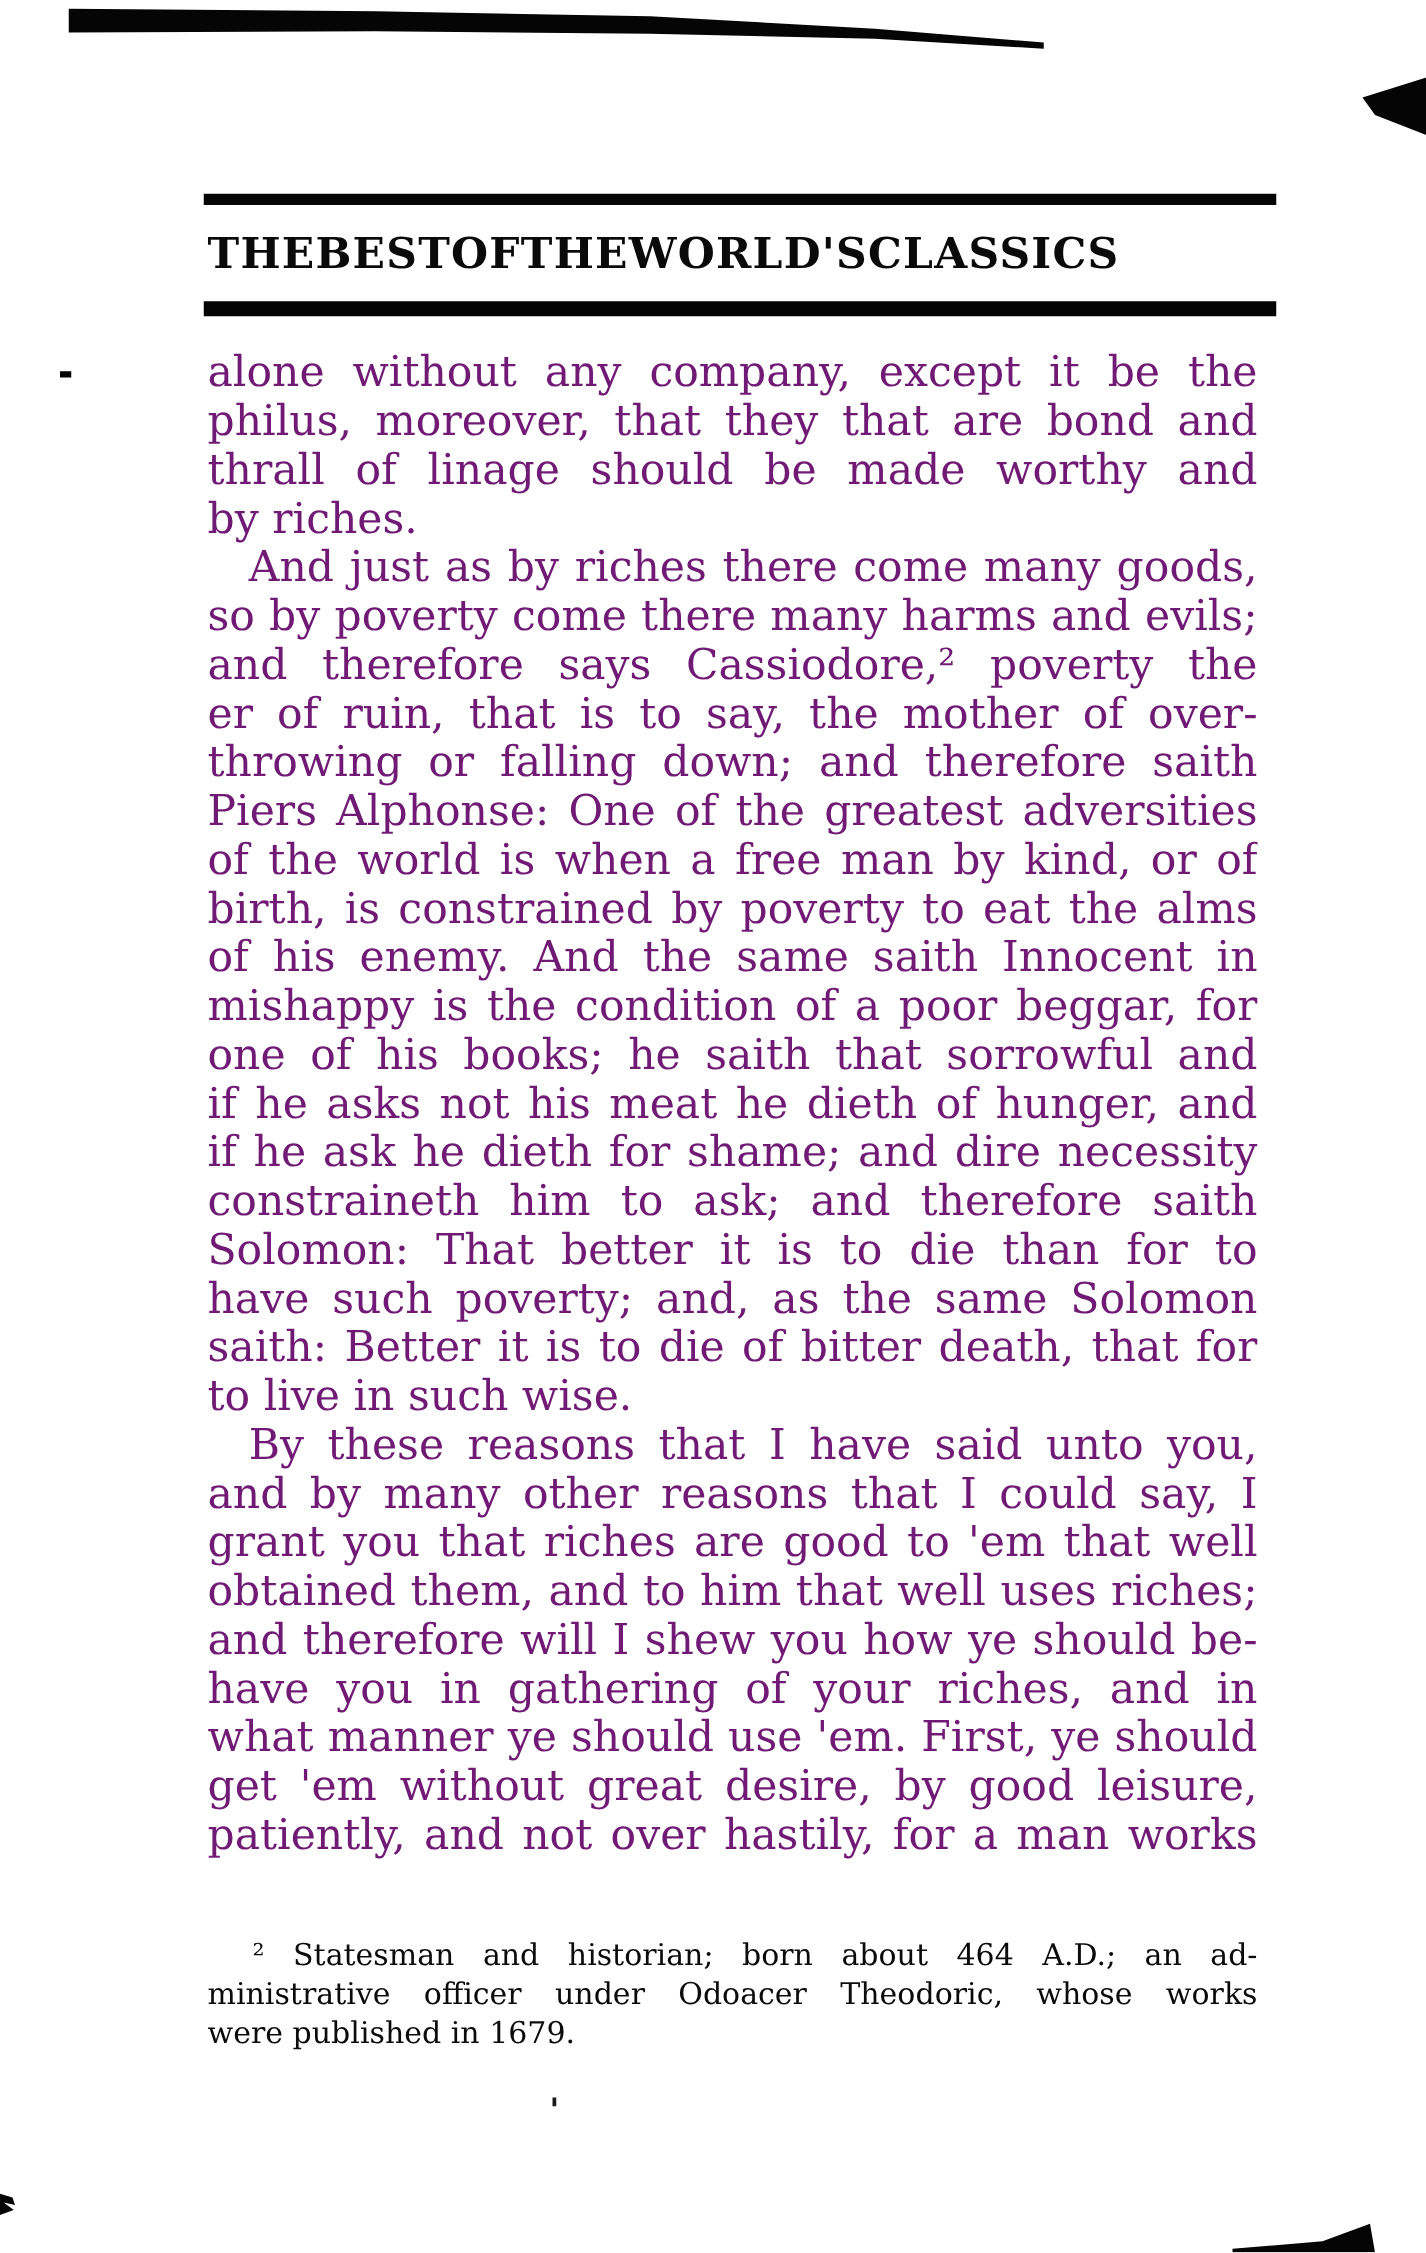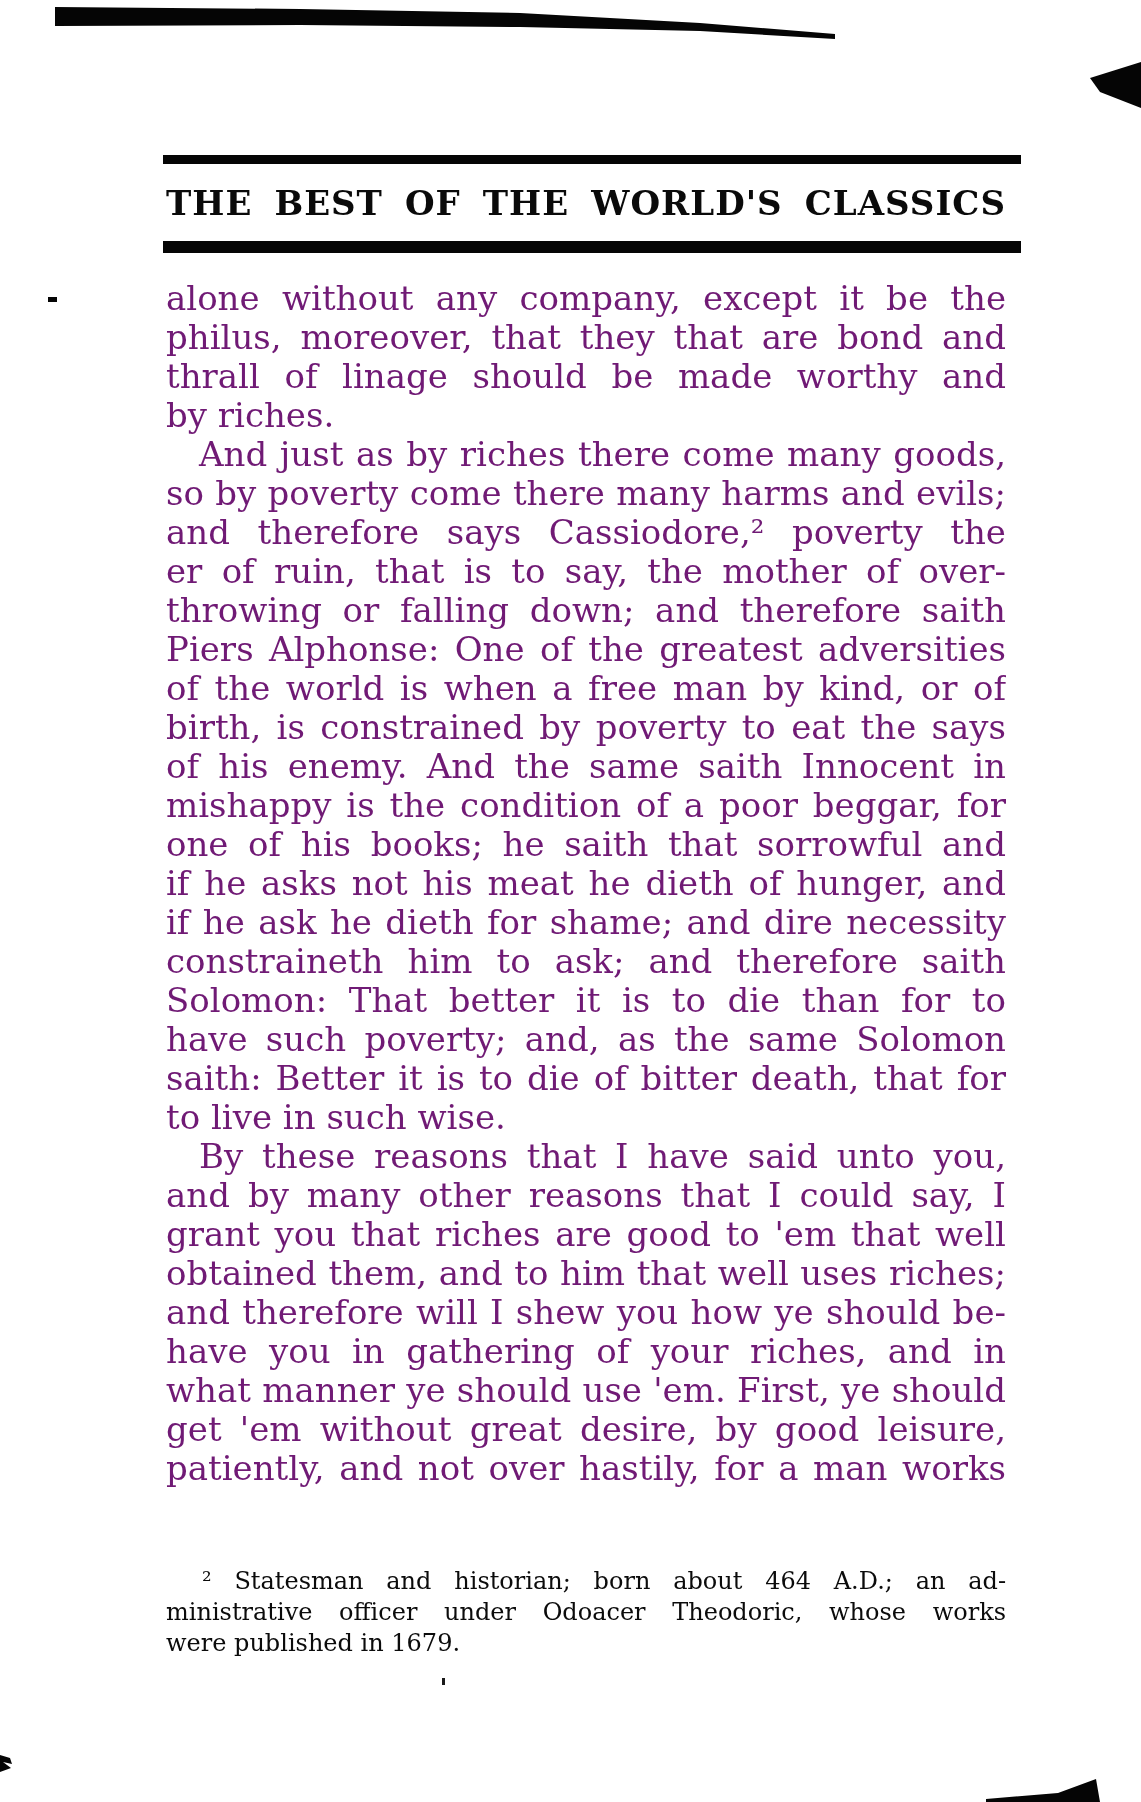--- a/index.html
+++ b/index.html
@@ -33,21 +33,21 @@
     width: 840px;
     font-size: 34px;
     font-weight: 700;
     letter-spacing: 1px;
     white-space: nowrap;
     text-align: justify;
     text-align-last: justify;
     color: #0a0a0a;
   }
   
-  .header-title { display: flex; justify-content: space-between; }
+  .header-title { display: flex; }
   .header-title span { display: inline-block; }
   .body-text {
     position: absolute;
     left: 166px;
     top: 279px;
     width: 840px;
     font-size: 34px;
     line-height: 39px;
     color: #701a75;
   }
@@ -68,21 +68,21 @@
     line-height: 31px;
     color: #0b0b0b;
   }
   .fn-line {
     text-align: justify;
     text-align-last: justify;
     height: 31px;
     overflow: hidden;
   }
   .fn-line.no-justify { text-align: left; text-align-last: left; }
-  .fn-line.indent { text-indent: 36px; margin-top: 17px; }
+  .fn-line.indent { text-indent: 36px; }
   .page-number {
     position: absolute;
     left: 166px;
     top: 1664px;
     width: 865px;
     text-align: center;
     font-size: 30px;
     color: #0b0b0b;
   }
 </style>
@@ -119,21 +119,21 @@
         <div class="line no-justify">by riches.</div>
       </div>
       <div>
         <div class="line indent">And just as by riches there come many goods,</div>
         <div class="line">so by poverty come there many harms and evils;</div>
         <div class="line">and therefore says Cassiodore,² poverty the moth-</div>
         <div class="line">er of ruin, that is to say, the mother of over-</div>
         <div class="line">throwing or falling down; and therefore saith</div>
         <div class="line">Piers Alphonse: One of the greatest adversities</div>
         <div class="line">of the world is when a free man by kind, or of</div>
-        <div class="line">birth, is constrained by poverty to eat the says</div>
+        <div class="line">birth, is constrained by poverty to eat the alms</div>
         <div class="line">of his enemy. And the same saith Innocent in</div>
         <div class="line">mishappy is the condition of a poor beggar, for</div>
         <div class="line">one of his books; he saith that sorrowful and</div>
         <div class="line">if he asks not his meat he dieth of hunger, and</div>
         <div class="line">if he ask he dieth for shame; and dire necessity</div>
         <div class="line">constraineth him to ask; and therefore saith</div>
         <div class="line">Solomon: That better it is to die than for to</div>
         <div class="line">have such poverty; and, as the same Solomon</div>
         <div class="line">saith: Better it is to die of bitter death, that for</div>
         <div class="line no-justify">to live in such wise.</div>

